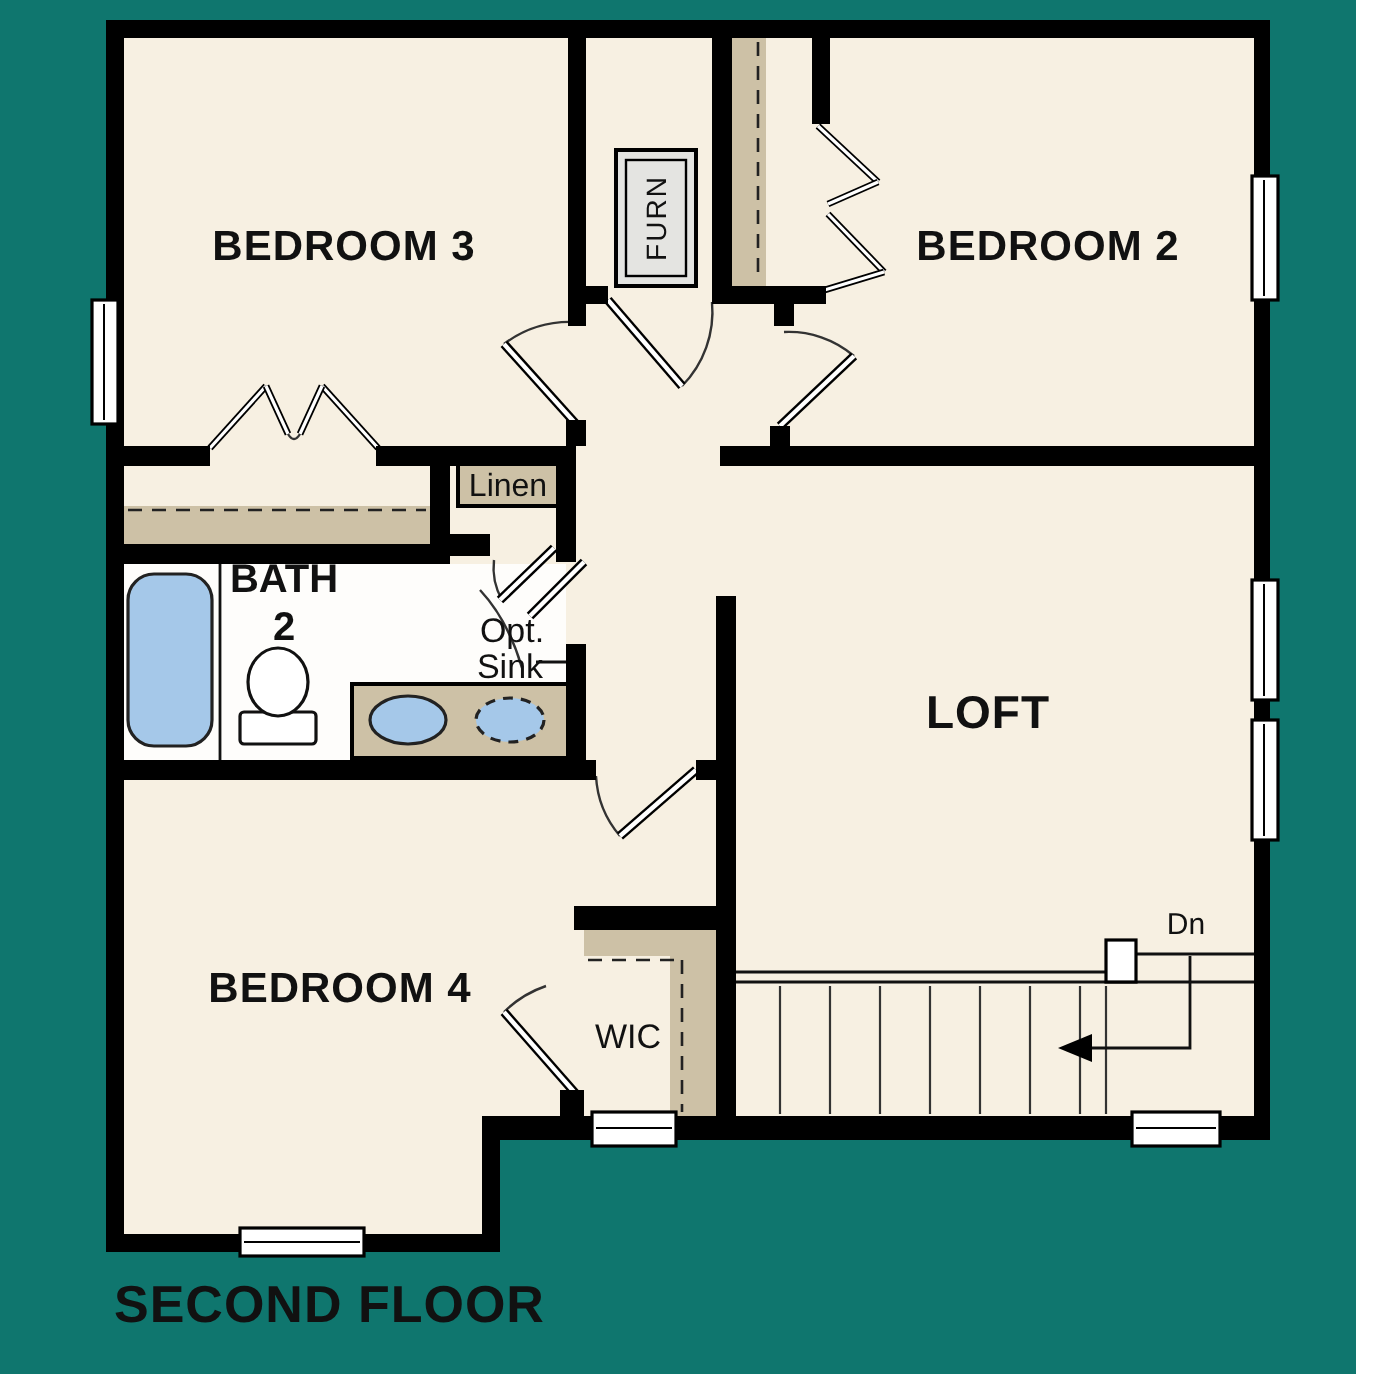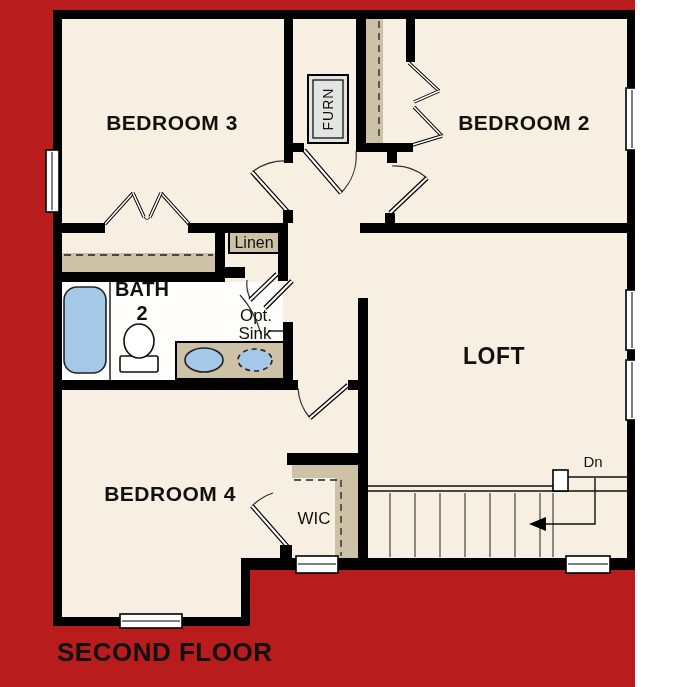--- a/index.html
+++ b/index.html
@@ -1,16 +1,16 @@
 <!DOCTYPE html>
 <html style="--wall: #000000; --floor: #F7F0E2; --bath_floor: #FEFDFB; --shelf: #CDC1A6; --fixture_blue: #A5C8E9; --furnace_fill: #E4E4E1;"><head>
 <meta charset="utf-8">
 <style>
   html,body{margin:0;padding:0;background:#ffffff;}
-  #stage{position:relative;width:635px;height:687px;background:#b91c1c;overflow:hidden;}
+  #stage{position:relative;width:635px;height:687px;background:#0f766e;overflow:hidden;padding-left:43px;}
   svg{position:absolute;left:0;top:0;}
   .wall{fill:var(--wall,#000);}
   .floor{fill:var(--floor,#F7F0E2);}
   .bathfloor{fill:var(--bath_floor,#fff);}
   .shelf{fill:var(--shelf,#CDC1A6);}
   .shelfbox{fill:var(--shelf,#CDC1A6);stroke:var(--wall,#000);stroke-width:2;}
   .blue{fill:var(--fixture_blue,#A5C8E9);stroke:#222;stroke-width:1.6;}
   .blue-dash{fill:var(--fixture_blue,#A5C8E9);stroke:#222;stroke-width:1.6;stroke-dasharray:5 4;}
   .whitefix{fill:#fff;stroke:#111;stroke-width:1.6;}
   .win{fill:#fff;stroke:var(--wall,#000);stroke-width:1.6;}

